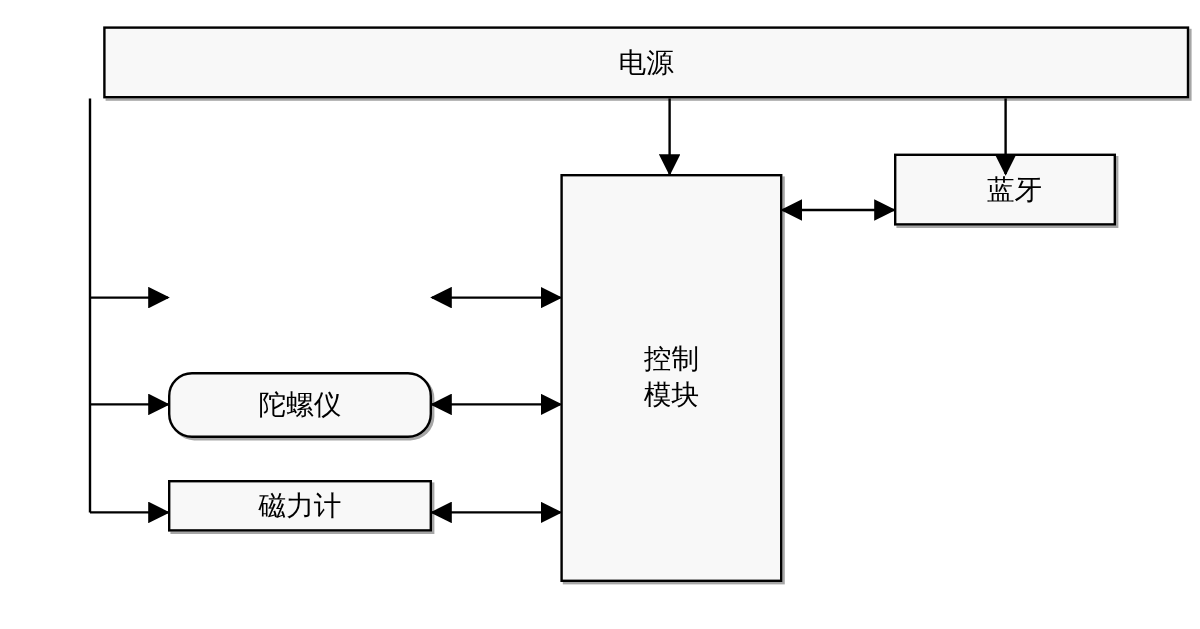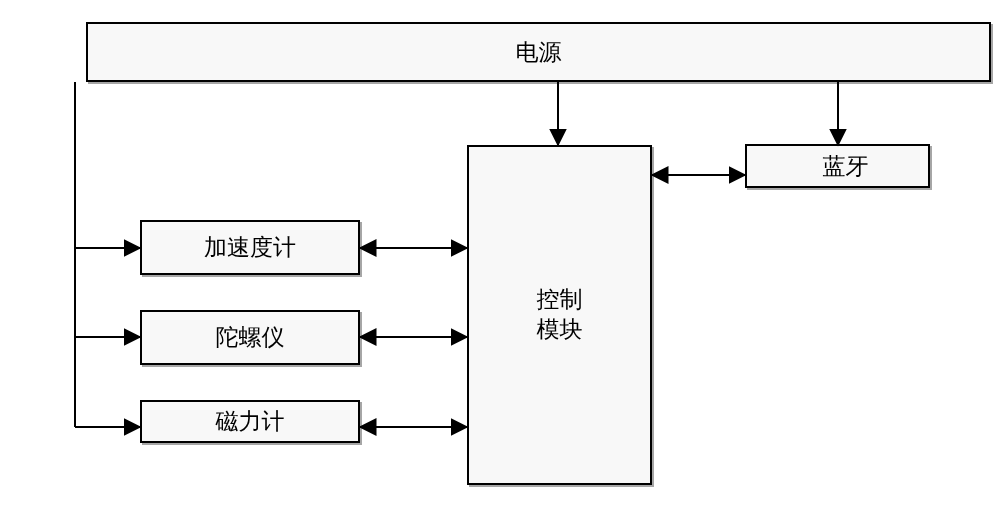--- a/index.html
+++ b/index.html
@@ -47,29 +47,26 @@
 
   <div class="box" style="left:55px; top:22px; width:905px; height:60px;margin-left:31px;">
     <span>电源</span>
   </div>
 
   <div class="box" style="left:467px; top:145px; width:185px; height:340px;">
     <span class="ctrl-text" style="white-space:pre;">控制
 模块</span>
   </div>
 
-  <div class="box" style="left:745px; top:144px; width:185px; height:44px;padding-left:16px;">
+  <div class="box" style="left:745px; top:128px; width:185px; height:60px;padding-left:16px;">
     <span>蓝牙</span>
   </div>
 
-  <div class="box" style="left:140px; top:220px; width:220px; height:55px;">
-    <span>加速度计</span>
-  </div>
 
-  <div class="box" style="left:140px; top:310px; width:220px; height:55px;">
+  <div class="box" style="left:140px; top:310px; width:220px; height:55px;border-radius:20px;">
     <span>陀螺仪</span>
   </div>
 
   <div class="box" style="left:140px; top:400px; width:220px; height:43px;">
     <span>磁力计</span>
   </div>
 
   <svg>
     <defs>
       <marker id="arrow" viewBox="0 0 12 12" refX="11" refY="6" markerWidth="9" markerHeight="9" orient="auto-start-reverse">

